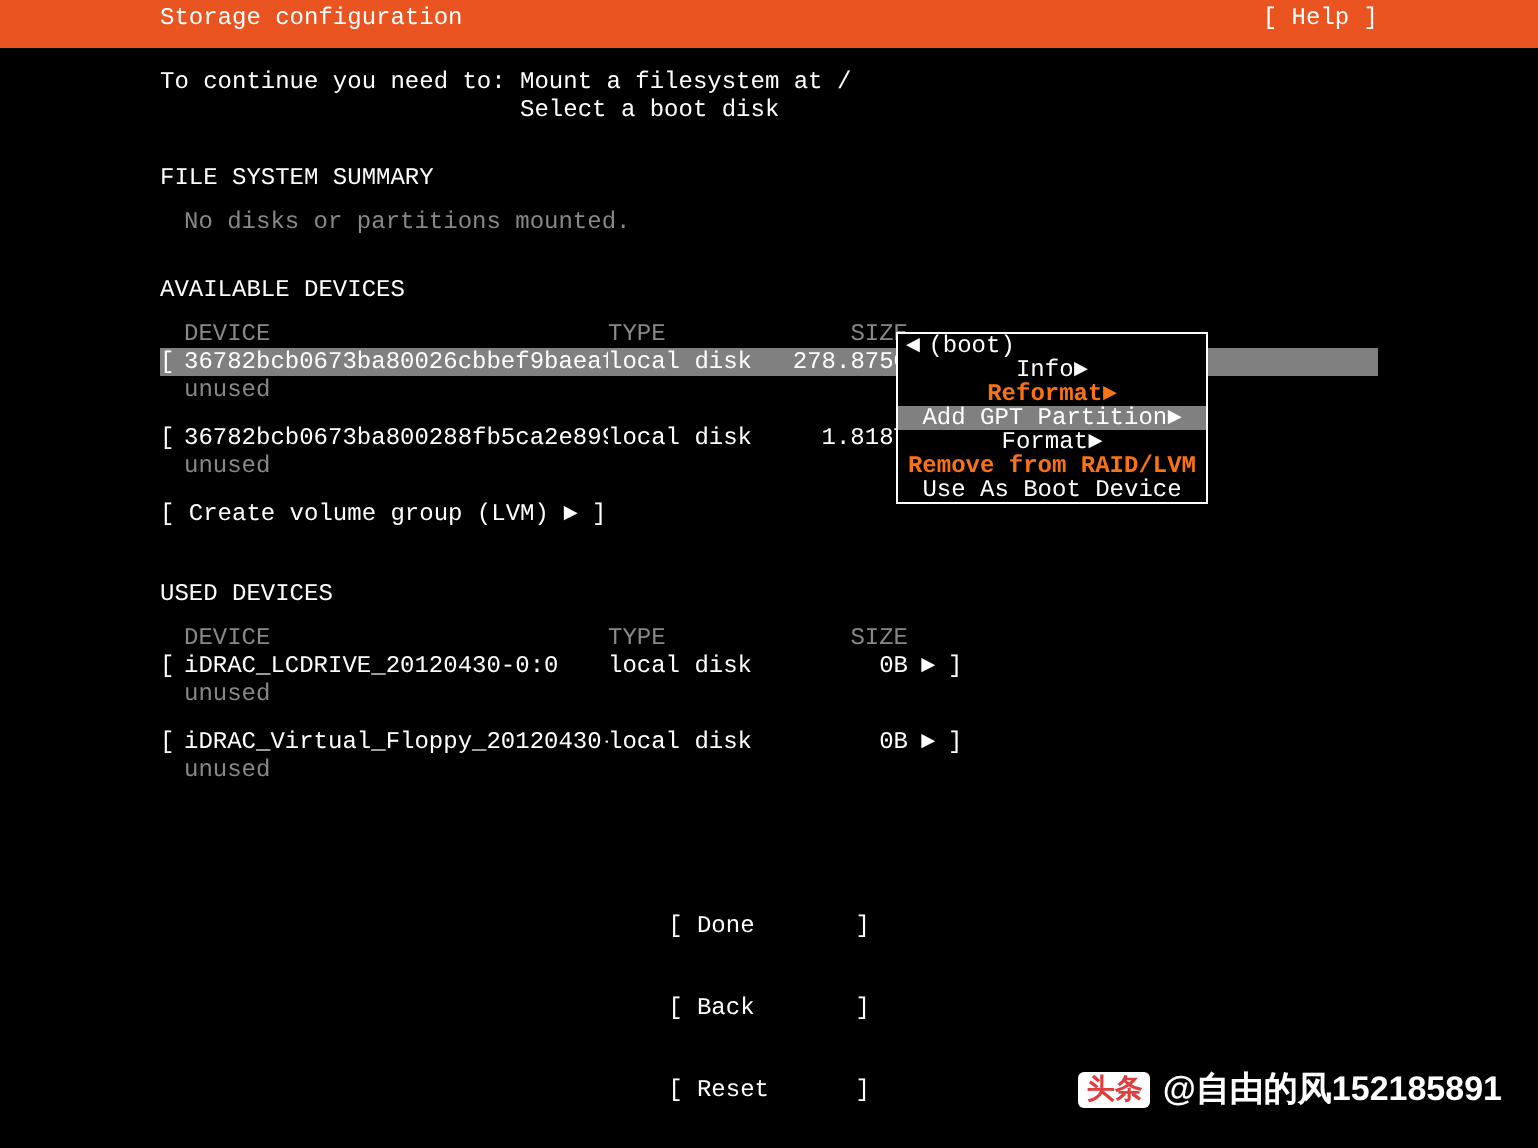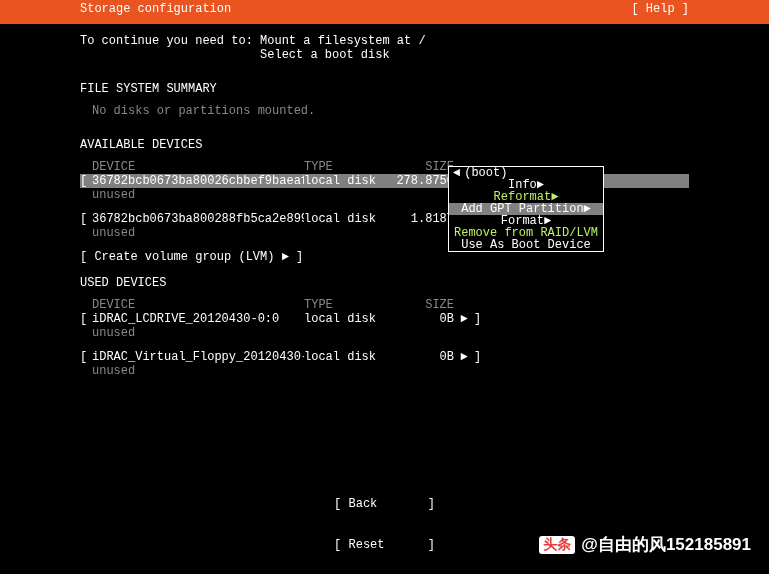--- a/index.html
+++ b/index.html
@@ -64,21 +64,21 @@
     }
     .popup-item {
       display: flex;
       justify-content: center;
       padding: 0 4px;
       align-items: center;
       height: 12px;
       line-height: 12px;
     }
     .popup-item.sel { background: #808080; }
-    .popup-item.disabled { color: #bef264; }
+    .popup-item.disabled { color: #f97316; font-weight: bold; }
     .popup-close { display: flex; align-items: center; padding: 0 4px; height: 12px; }
     .popup-close .chev { margin-right: 4px; }
     .bottom-buttons {
       position: absolute;
       bottom: 8px;
       left: 0;
       width: 100%;
       text-align: center;
       white-space: pre;
     }
@@ -145,21 +145,21 @@
     <span class="c1">36782bcb0673ba800288fb5ca2e89992f</span>
     <span class="c2">local disk</span>
     <span class="c3">1.818T</span>
     <span class="arrow">►</span>
     <span class="bracket-r">]</span>
   </div>
   <div class="unused">unused</div>
 
   <div class="action-row">[ Create volume group (LVM) ► ]</div>
 
-  <div class="section-title" style="margin-top:12px">USED DEVICES</div>
+  <div class="section-title" style="margin-top:26px">USED DEVICES</div>
   <div class="col-header">
     <span class="c1">DEVICE</span>
     <span class="c2">TYPE</span>
     <span class="c3">SIZE</span>
   </div>
 
   <div class="row">
     <span class="bracket">[ </span>
     <span class="c1">iDRAC_LCDRIVE_20120430-0:0</span>
     <span class="c2">local disk</span>
@@ -205,20 +205,21 @@
       <div class="popup-item disabled">
         <span>Remove from RAID/LVM</span>
       </div>
       <div class="popup-item">
         <span>Use As Boot Device</span>
       </div>
     </div>
 </div>
 
 <div class="bottom-buttons">
+  <div>[ Done       ]</div>
   <div>[ Back       ]</div>
   <div>[ Reset      ]</div>
 </div>
 
 <div class="watermark">
   <span class="wm-logo">头条</span>
   <span>@自由的风152185891</span>
 </div>
 
 </body></html>

